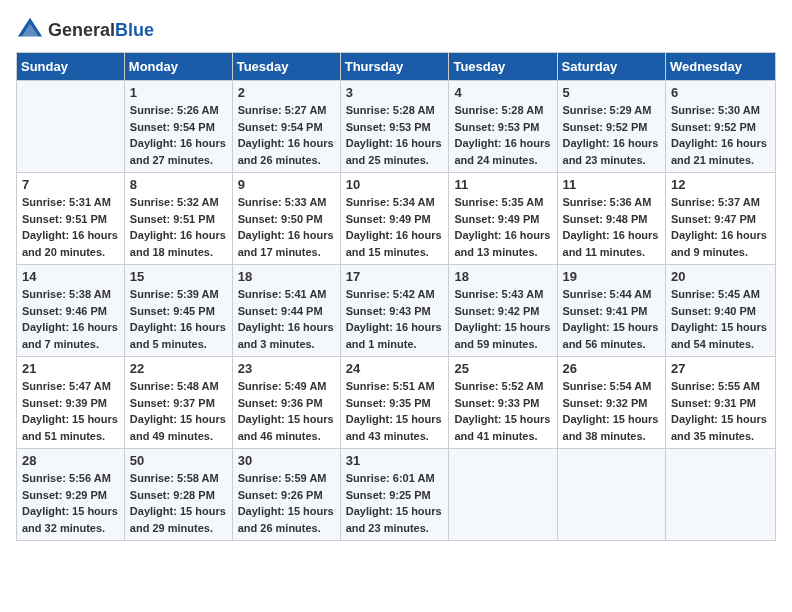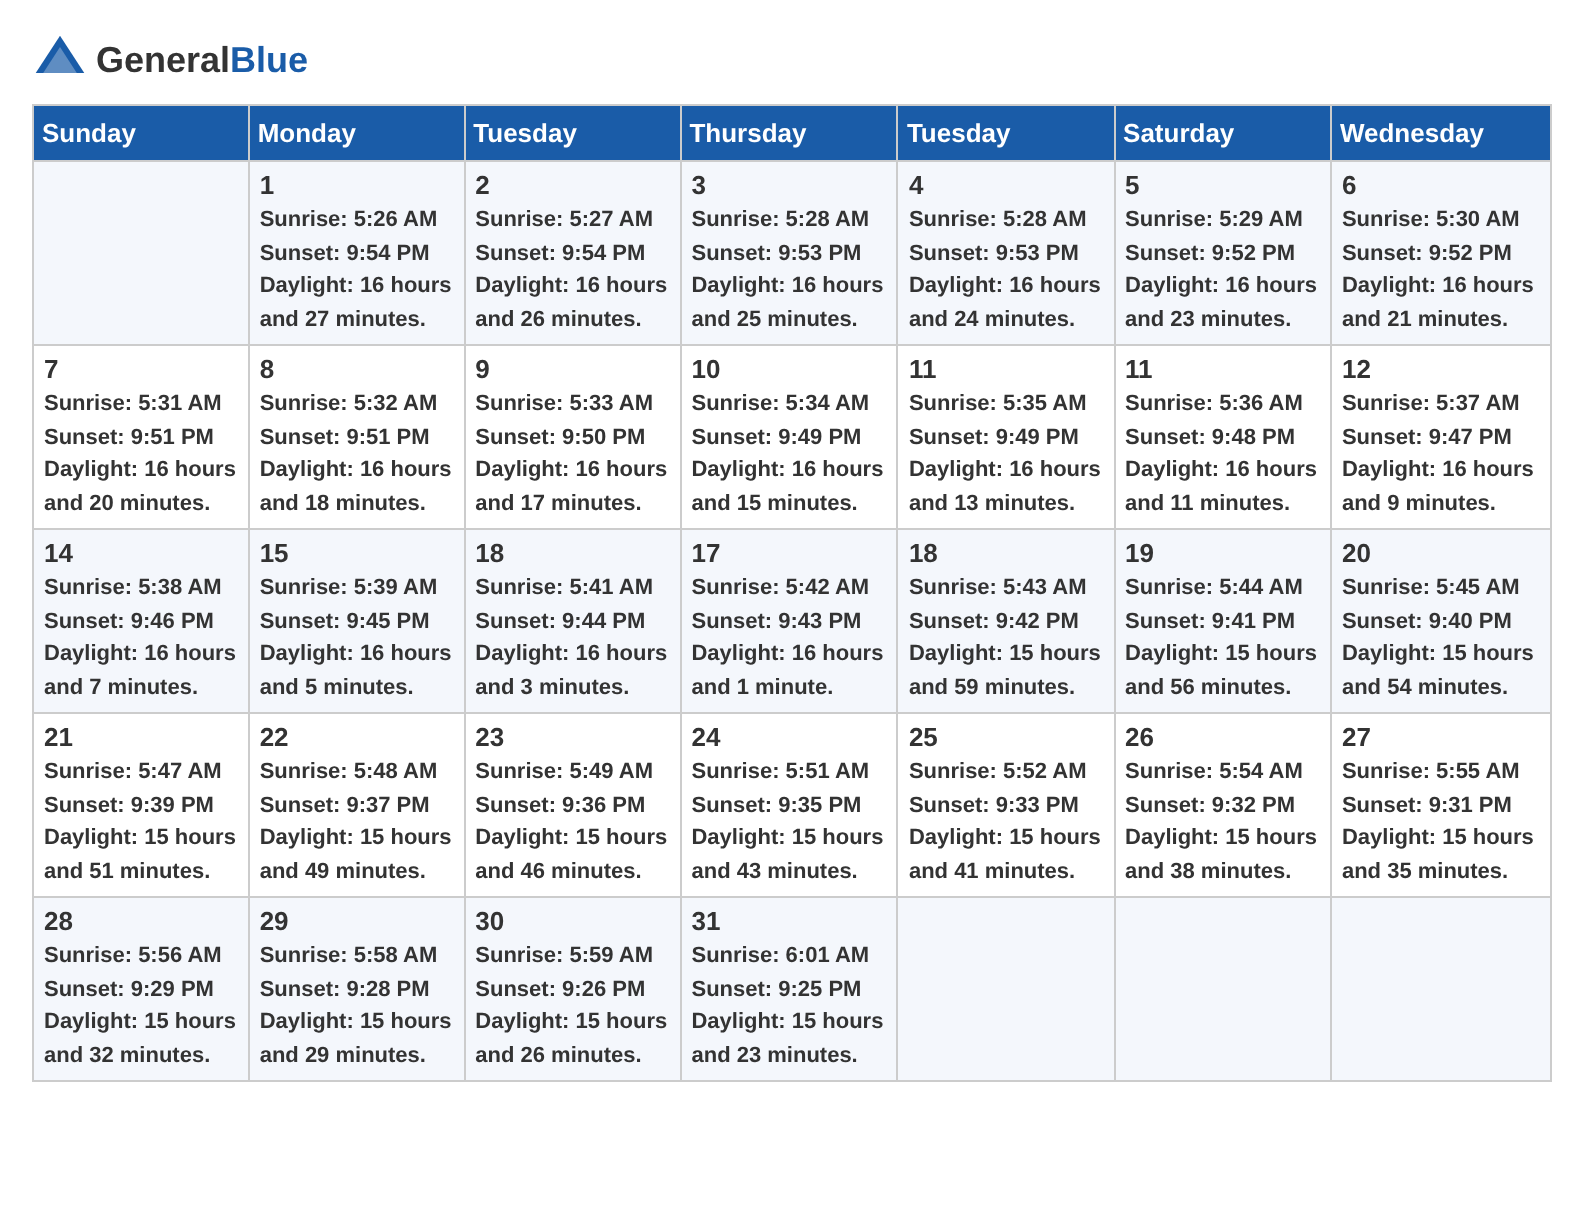--- a/index.html
+++ b/index.html
@@ -205,21 +205,21 @@
           <span class="day-number">27</span>
           <div class="day-info">Sunrise: 5:55 AM<br>Sunset: 9:31 PM<br>Daylight: 15 hours<br>and 35 minutes.</div>
         </td>
       </tr>
       <tr>
         <td>
           <span class="day-number">28</span>
           <div class="day-info">Sunrise: 5:56 AM<br>Sunset: 9:29 PM<br>Daylight: 15 hours<br>and 32 minutes.</div>
         </td>
         <td>
-          <span class="day-number">29</span>
+          <span class="day-number">50</span>
           <div class="day-info">Sunrise: 5:58 AM<br>Sunset: 9:28 PM<br>Daylight: 15 hours<br>and 29 minutes.</div>
         </td>
         <td>
           <span class="day-number">30</span>
           <div class="day-info">Sunrise: 5:59 AM<br>Sunset: 9:26 PM<br>Daylight: 15 hours<br>and 26 minutes.</div>
         </td>
         <td>
           <span class="day-number">31</span>
           <div class="day-info">Sunrise: 6:01 AM<br>Sunset: 9:25 PM<br>Daylight: 15 hours<br>and 23 minutes.</div>
         </td>

